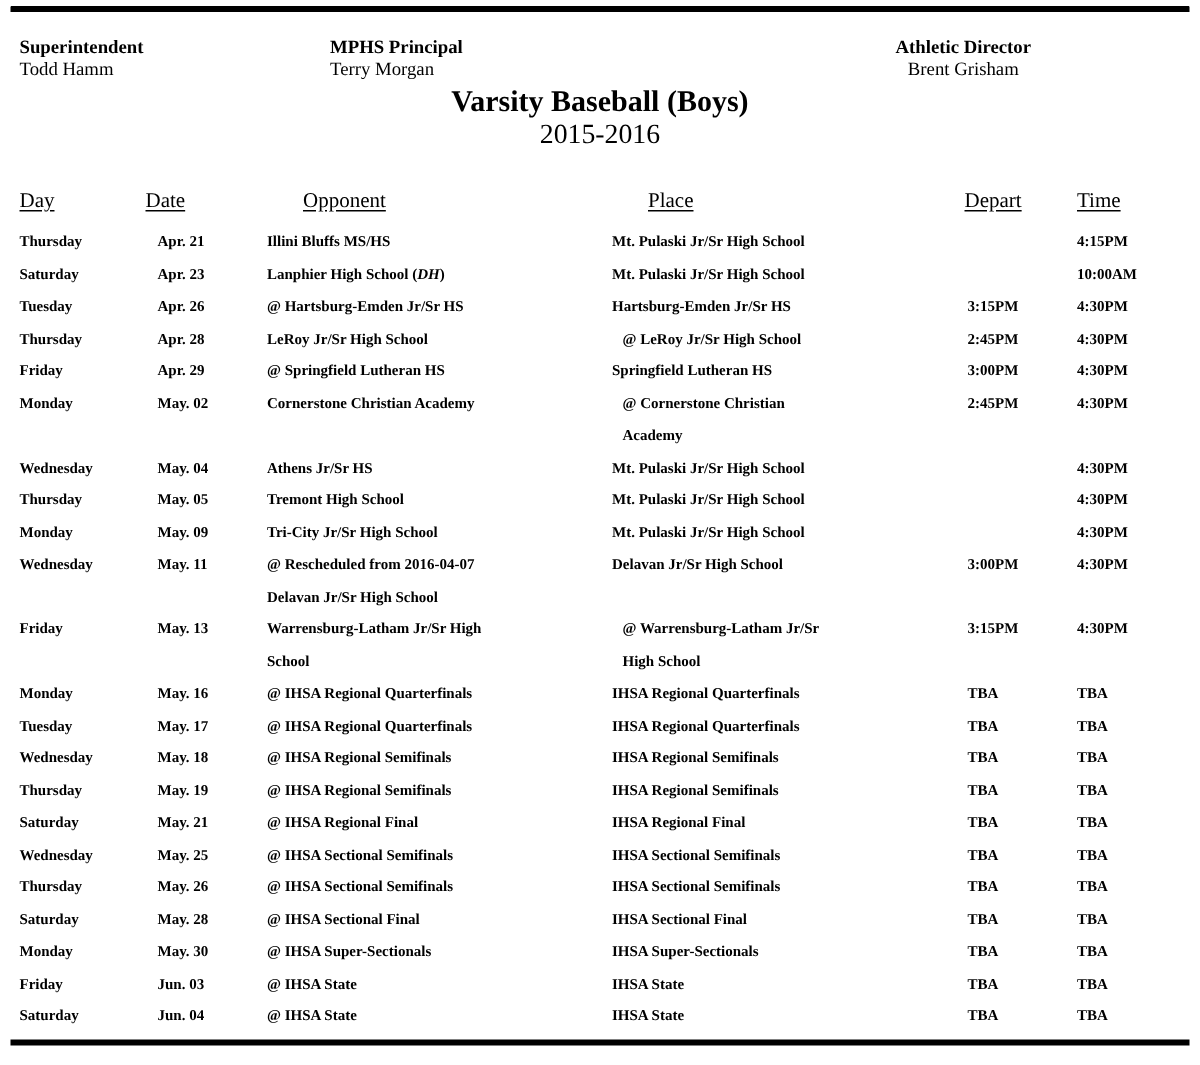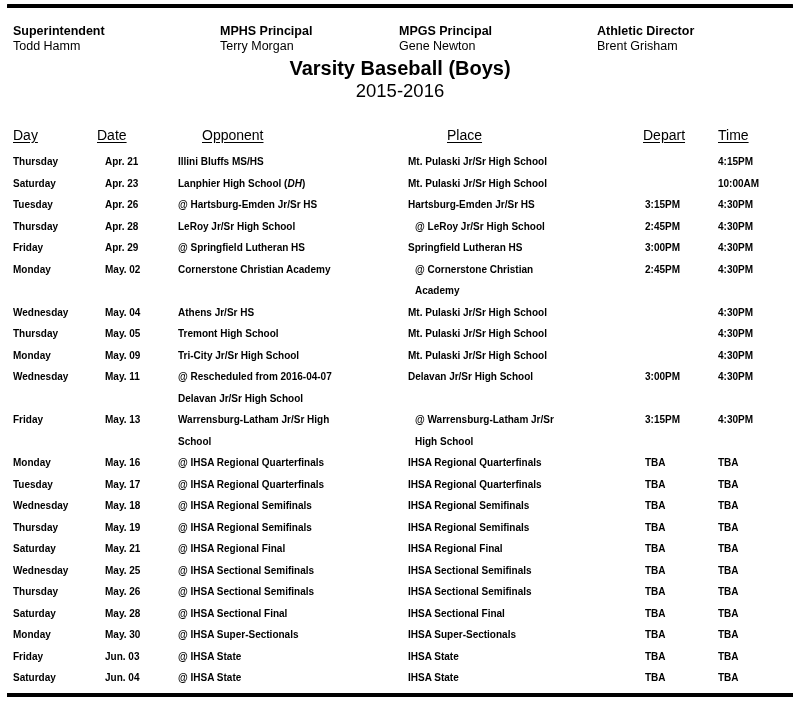--- a/index.html
+++ b/index.html
@@ -2,39 +2,39 @@
 <html><head>
 <meta charset="utf-8">
 <style>
   html, body { margin: 0; padding: 0; background: #fff; }
   .page {
     position: relative;
     width: 800px;
     height: 710px;
     background: #ffffff;
     color: #000000;
-    font-family: Liberation Sans, sans-serif;
+    font-family: Liberation Serif, serif;
     overflow: hidden;
     border-radius: 19px;
   }
   .rule {
     position: absolute;
     left: 7px;
     width: 786px;
     height: 4px;
     background: #000000;
   }
   .rule-top { top: 4px; }
   .rule-bottom { top: 693px; }
 
   .staff-block { position: absolute; top: 24px; }
   .staff-superintendent { left: 13px; }
   .staff-mphs { left: 204px; margin-left: 16px; }
   .staff-mpgs { left: 399px; }
-  .staff-athletic { left: 597px; }
+  .staff-athletic { left: 597px; text-align: center; }
   .staff-title { font-weight: bold; font-size: 12.5px; line-height: 15px; }
   .staff-name { font-size: 12.5px; line-height: 15px; }
 
   .doc-title {
     position: absolute;
     top: 57px;
     left: 0;
     width: 100%;
     text-align: center;
     font-weight: bold;
@@ -60,21 +60,21 @@
     font-size: 14px;
     line-height: 18px;
   }
   .thead .cell span {
     text-decoration: underline;
     text-underline-offset: 2px;
     display: inline-block;
   }
   .thead .c-date span { margin-left: -8px; }
   .thead .c-opponent span { margin-left: 24px; }
-  .thead .c-place span { margin-left: 39px; }
+  .thead .c-place span { margin-left: 24px; }
   .thead .c-depart span { margin-left: -2px; }
 
   .rows {
     position: absolute;
     top: 151px;
     left: 0;
   }
   .row {
     display: flex;
     padding-left: 13px;
@@ -98,24 +98,20 @@
   <div class="rule rule-top"></div>
 
   <div class="staff-block staff-superintendent">
     <div class="staff-title">Superintendent</div>
     <div class="staff-name">Todd Hamm</div>
   </div>
   <div class="staff-block staff-mphs">
     <div class="staff-title">MPHS Principal</div>
     <div class="staff-name">Terry Morgan</div>
   </div>
-  <div class="staff-block staff-mpgs">
-    <div class="staff-title">MPGS Principal</div>
-    <div class="staff-name">Gene Newton</div>
-  </div>
   <div class="staff-block staff-athletic">
     <div class="staff-title">Athletic Director</div>
     <div class="staff-name">Brent Grisham</div>
   </div>
 
   <div class="doc-title">Varsity Baseball (Boys)</div>
   <div class="doc-season">2015-2016</div>
 
   <div class="thead">
     <div class="cell c-day"><span>Day</span></div>

